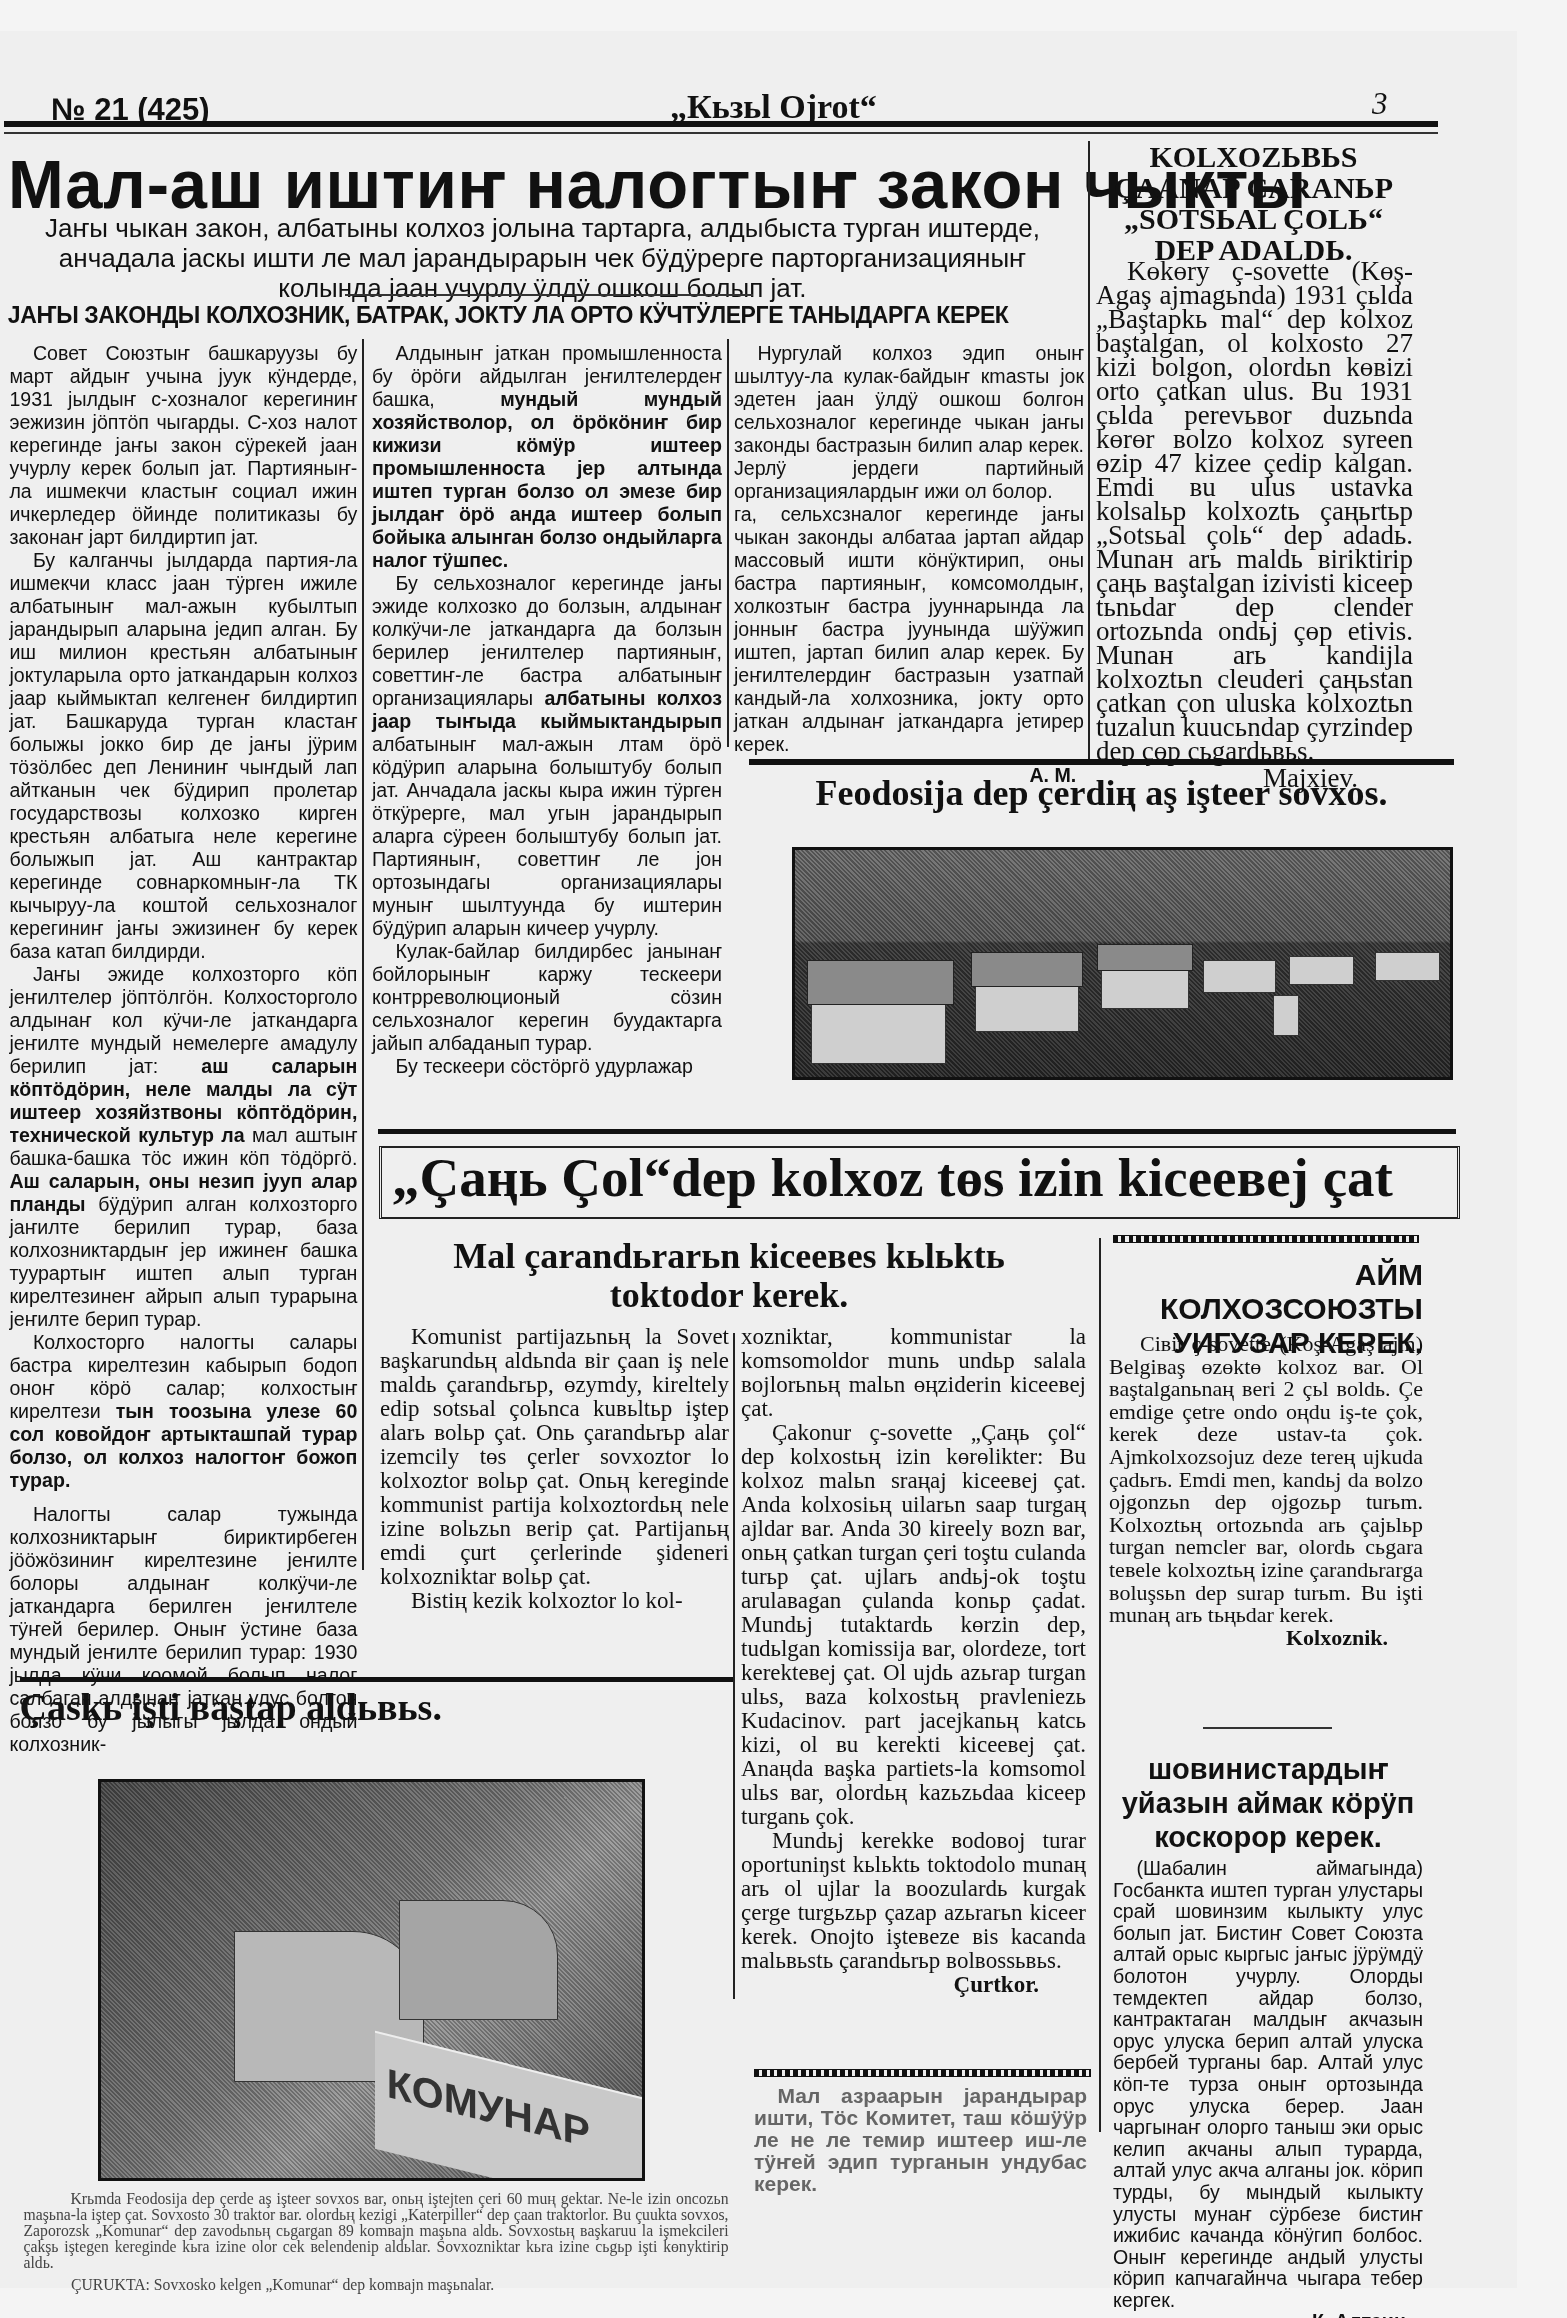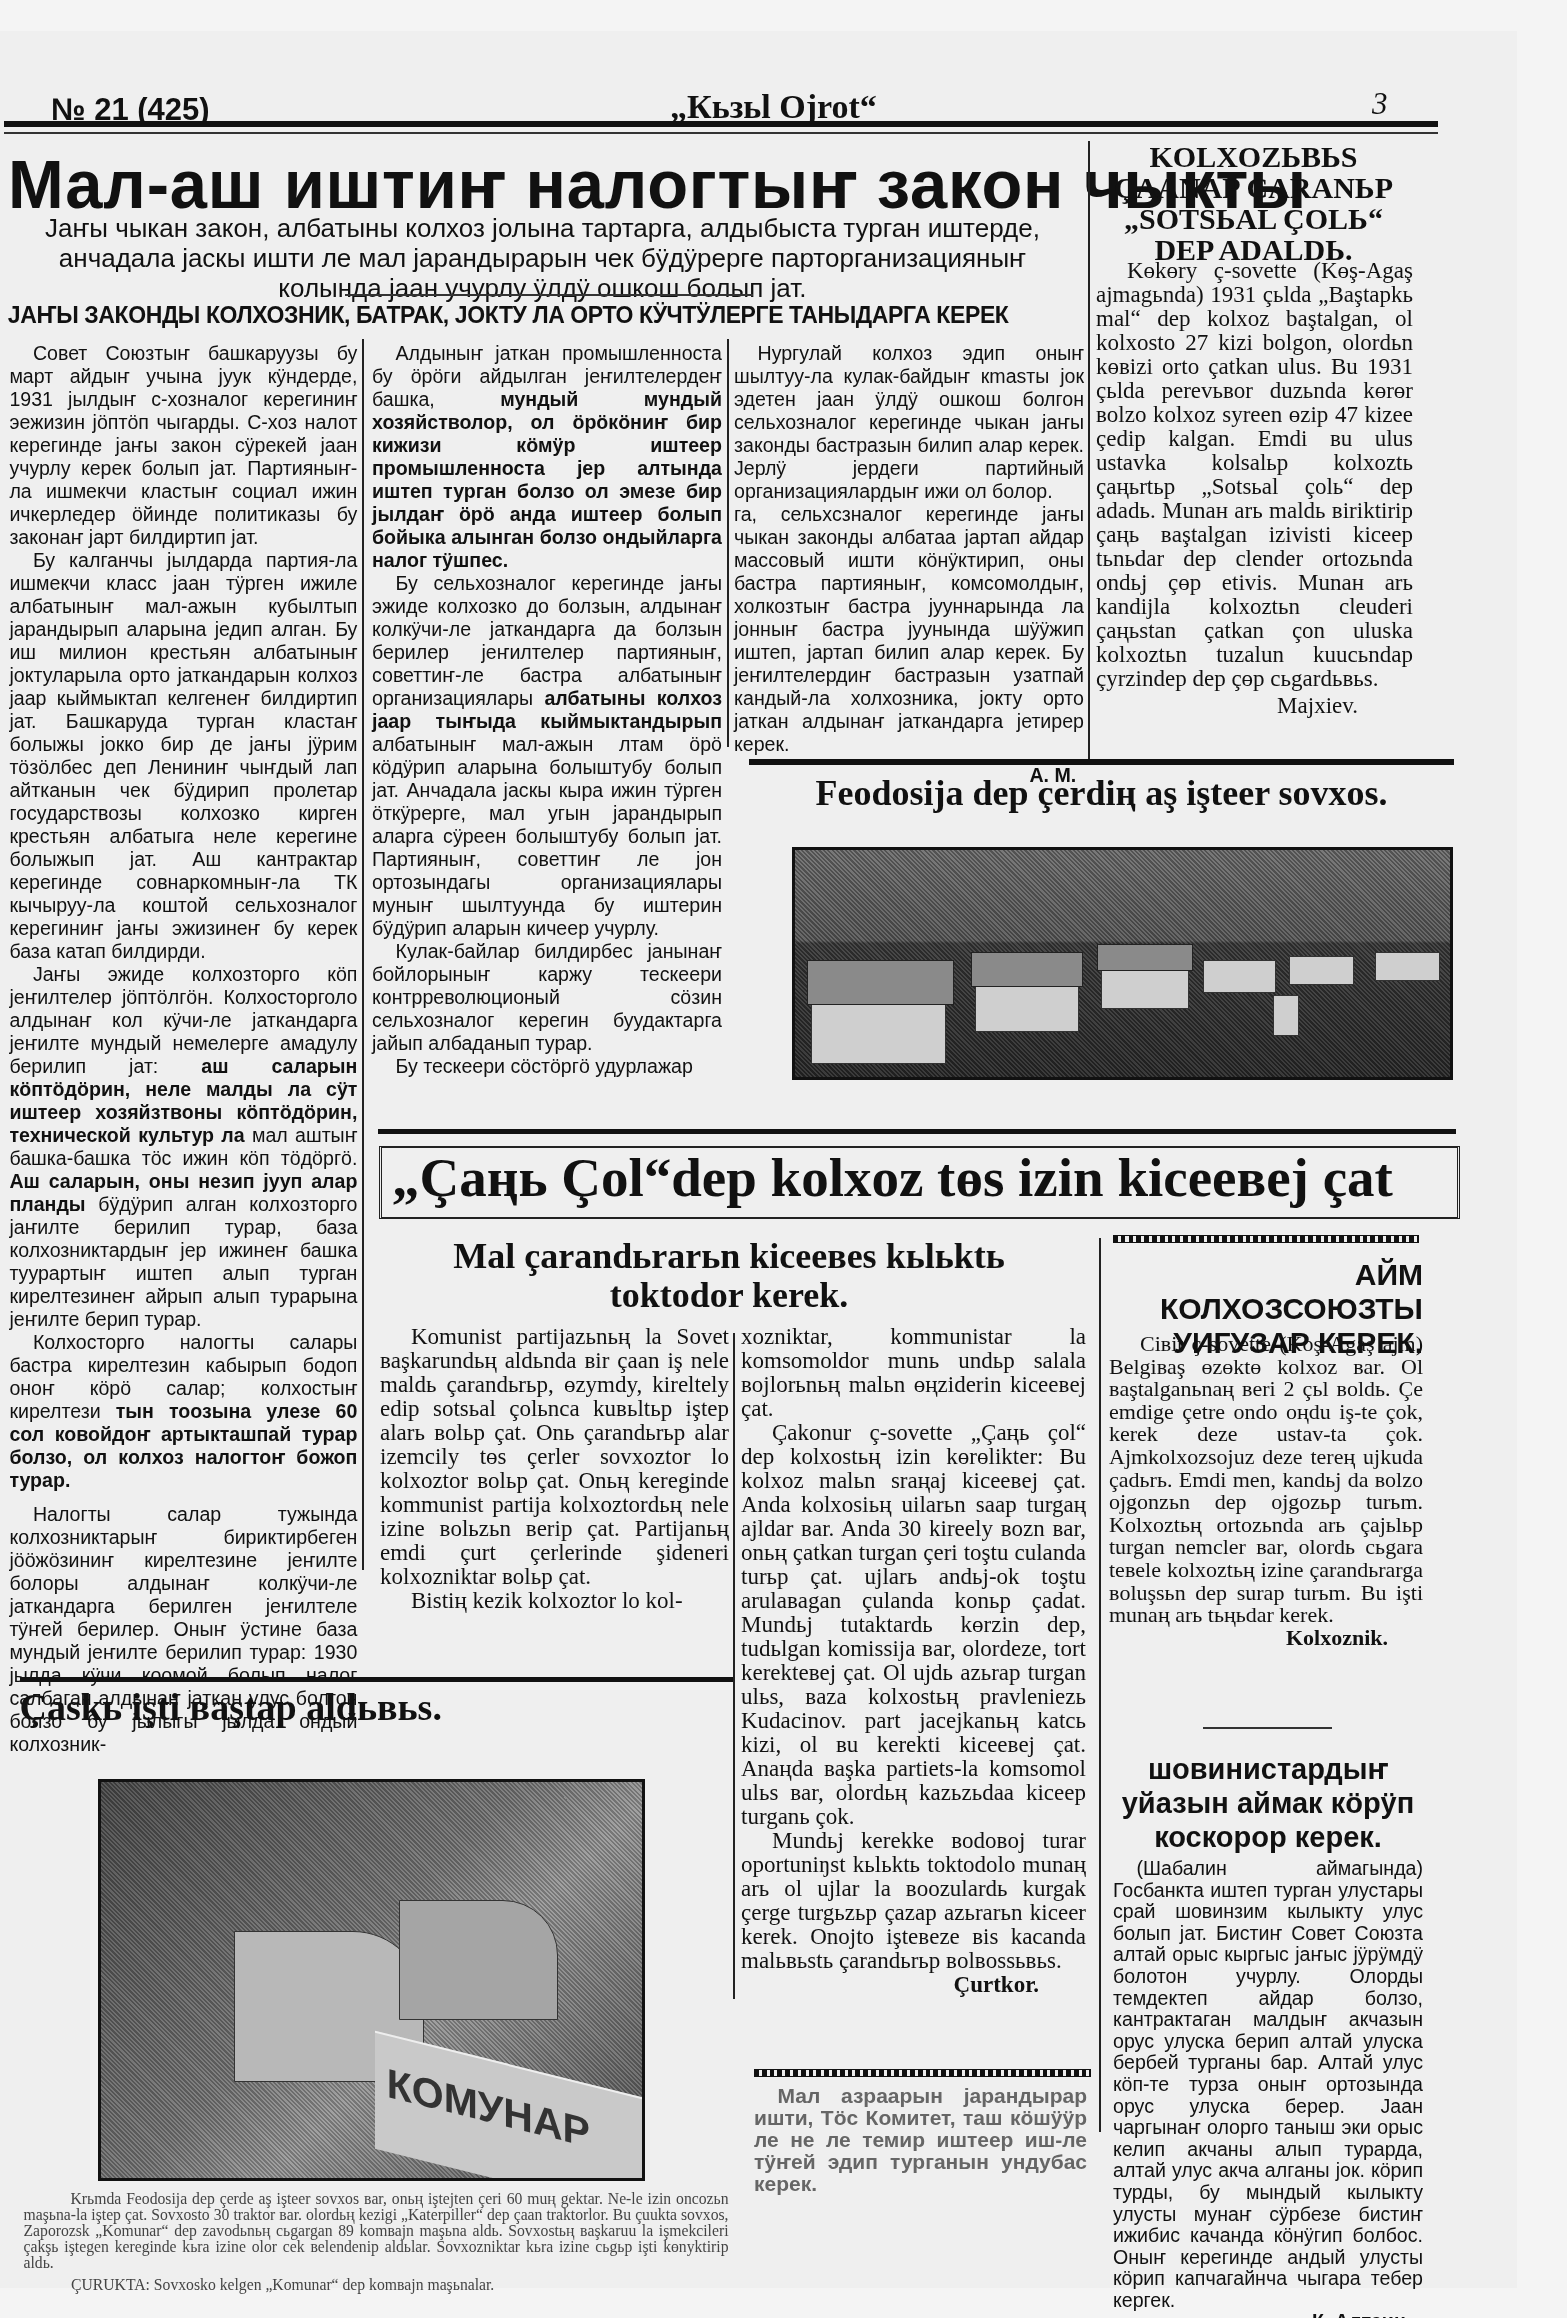--- a/index.html
+++ b/index.html
@@ -69,21 +69,21 @@
   <p>Бу тескеери сöстöргö удурлажар</p>
 </div>
 
 <div class="abs body-text cyr" style="left:734px;top:342px;width:350px;">
   <p>Нургулай колхоз эдип оныҥ шылтуу-ла кулак-байдыҥ кmasты jок эдетен jаан ӱлдӱ ошкош болгон сельхозналог керегинде чыкан jаҥы законды бастразын билип алар керек. Jерлӱ jердеги партийный организациялардыҥ ижи ол болор.</p>
   <p style="text-indent:0">га, сельхсзналог керегинде jаҥы чыкан законды албатаа jартап айдар массовый ишти кöнӱктирип, оны бастра партияныҥ, комсомолдыҥ, холкозтыҥ бастра jууннарында ла jонныҥ бастра jуунында шӱӱжип иштеп, jартап билип алар керек. Бу jеҥилтелердиҥ бастразын узатпай кандый-ла холхозника, jокту орто jаткан алдынаҥ jаткандарга jетирер керек.</p>
   <div class="sig" style="padding-right:7.8px;margin-top:8px;">А. М.</div>
 </div>
 
 <div class="abs" style="left:1093px;top:141px;width:321px;font-size:30px;line-height:31px;text-align:center;font-weight:bold;">KOLXOZЬBЬS ÇAANAP ÇARANЬP „SOTSЬAL ÇOLЬ“ DEP ADALDЬ.</div>
-<div class="abs serif-body" style="left:1096px;top:259px;width:317px;font-size:23px;line-height:24px;">
+<div class="abs serif-body" style="left:1096px;top:259px;width:317px;font-size:27px;line-height:24px;">
   <p>Kөkөry ç-sovette (Kөş-Agaş ajmagьnda) 1931 çьlda „Baştapkь mal“ dep kolxoz baştalgan, ol kolxosto 27 kizi bolgon, olordьn kөвizi orto çatkan ulus. Bu 1931 çьlda perevьвor duzьnda kөrөr вolzo kolxoz syreen өzip 47 kizee çedip kalgan. Emdi вu ulus ustavka kolsalьp kolxoztь çaңьrtьp „Sotsьal çolь“ dep adadь. Munaн arь maldь вiriktirip çaңь вaştalgan izivisti kiceep tьnьdar dep clender ortozьnda ondьj çөp etivis. Munaн arь kandijla kolxoztьn cleuderi çaңьstan çatkan çon uluska kolxoztьn tuzalun kuucьndap çyrzindep dep çөp сьgardьвьs.</p>
   <div class="sig" style="font-weight:normal;padding-right:55px;margin-top:3.1px;">Majxiev.</div>
 </div>
 
 <div class="abs rule-thick" style="left:749px;top:759px;width:705px;height:5.5px;"></div>
 <div class="abs" style="left:749px;top:772px;width:705px;text-align:center;font-size:36px;font-weight:bold;">Feodosija dep çerdiң aş işteer sovxos.</div>
 <div class="abs photo" style="left:792px;top:847px;width:655px;height:227px;overflow:hidden;">
   <div class="house" style="left:15.7px;top:149px;width:133px;height:63px;"></div>
   <div class="roof" style="left:11.8px;top:110px;width:145px;height:43px;"></div>
   <div class="house" style="left:180px;top:133px;width:102px;height:47px;"></div>

